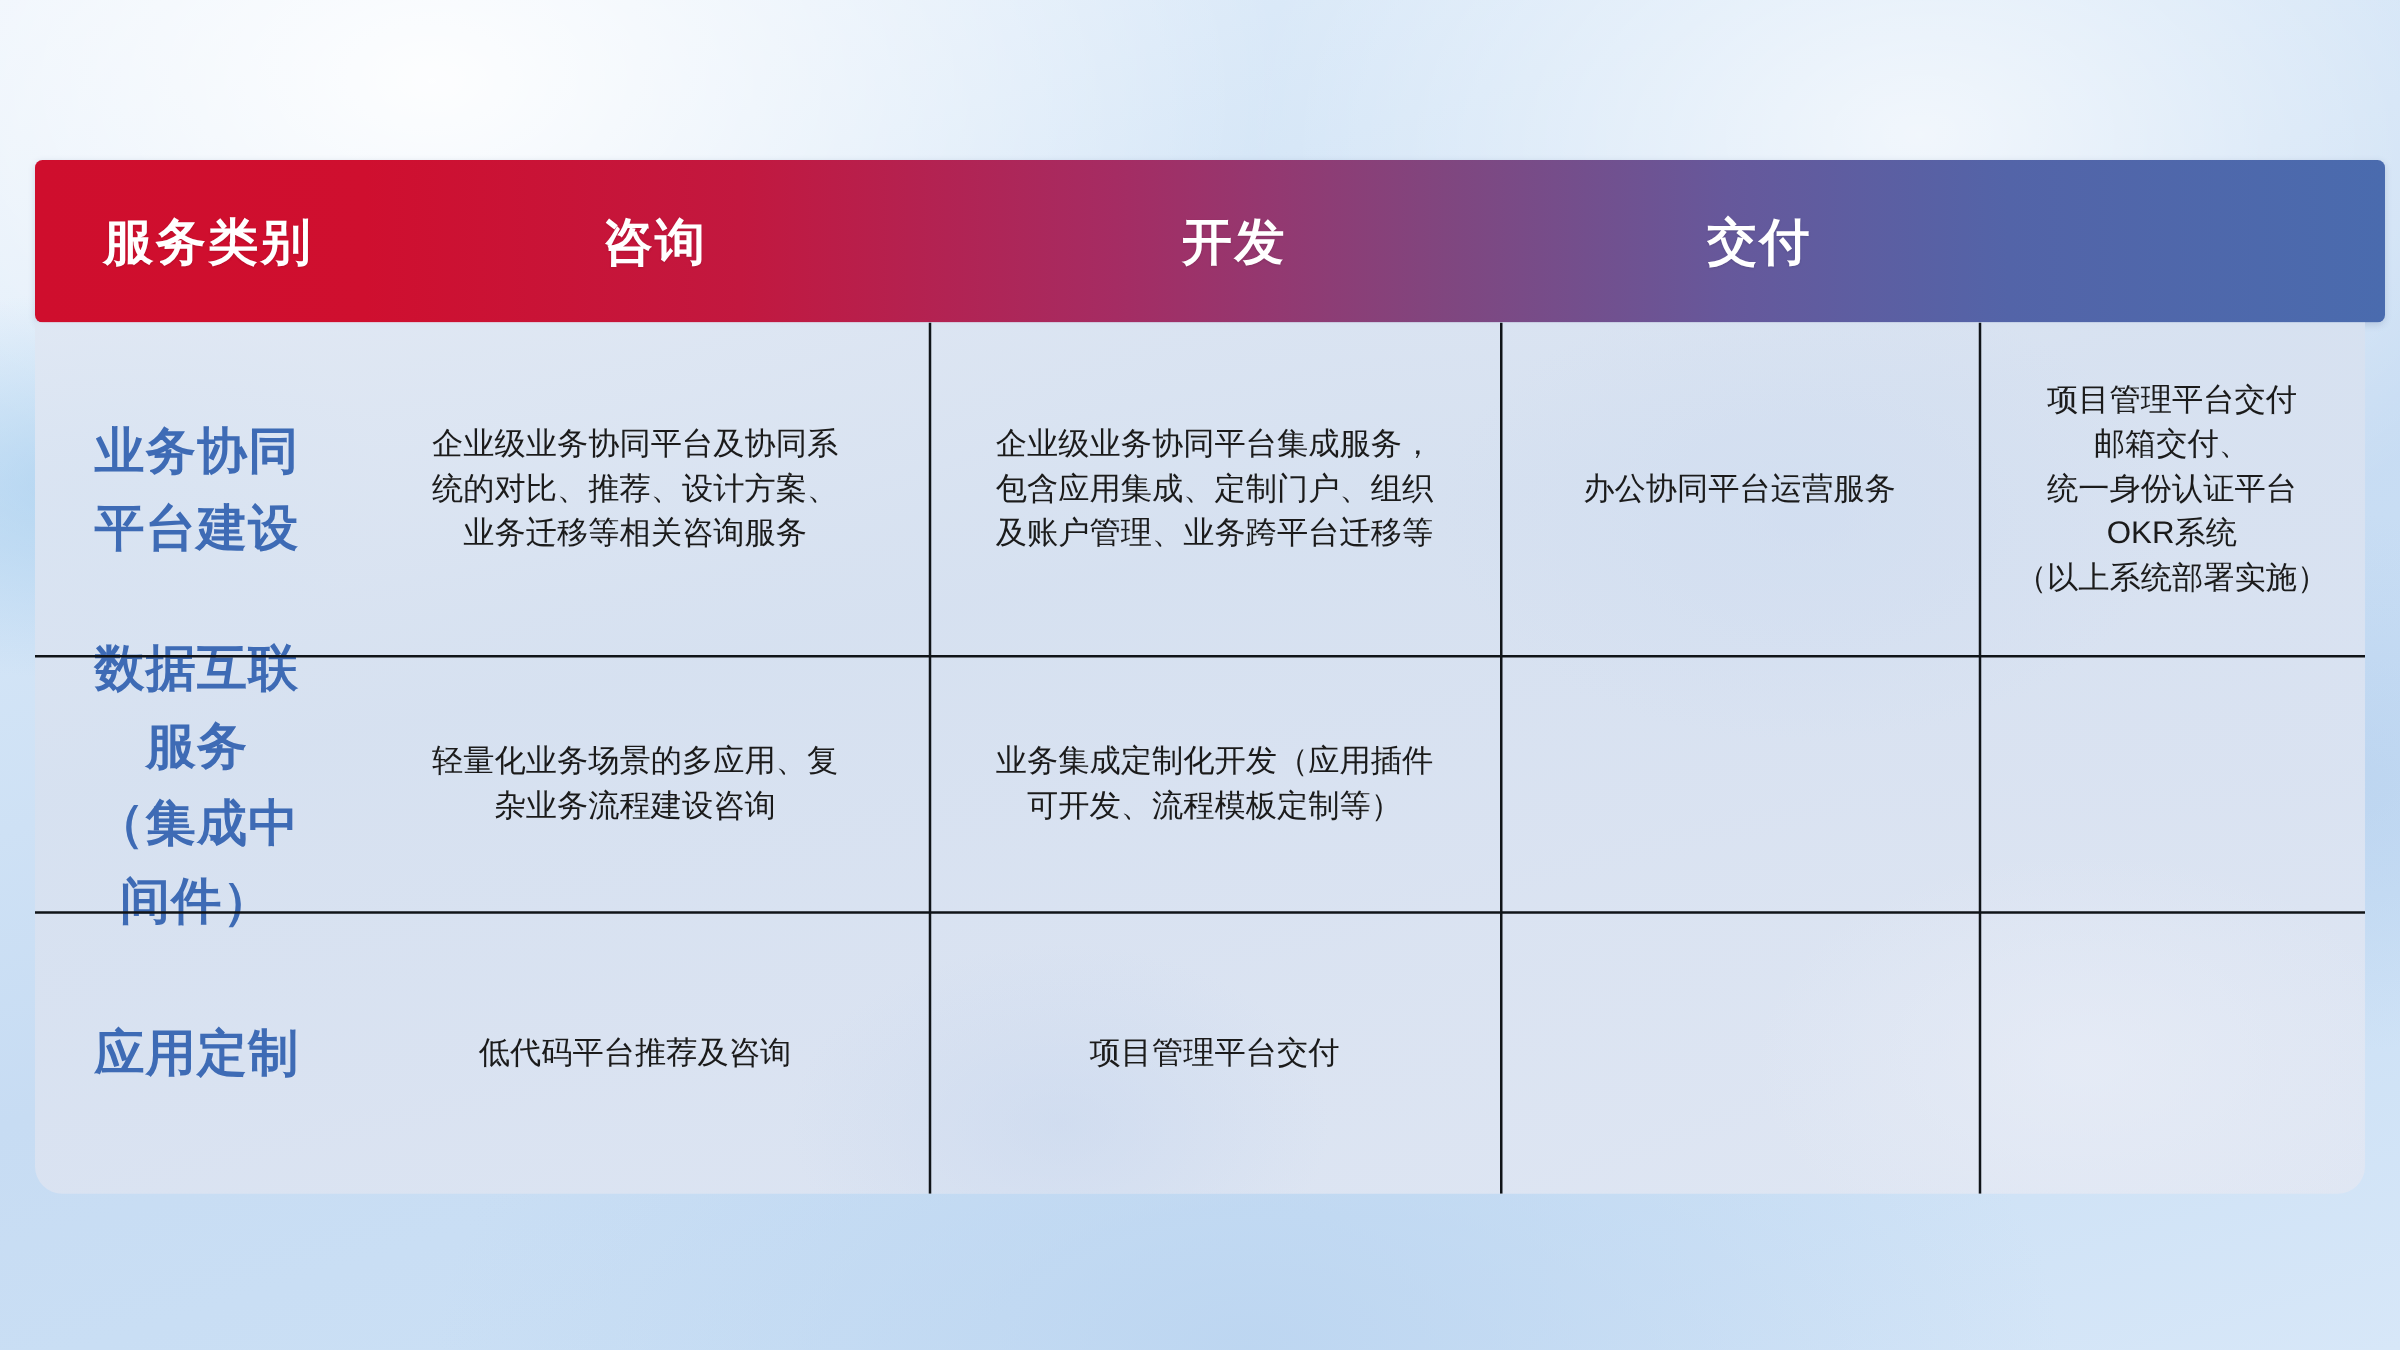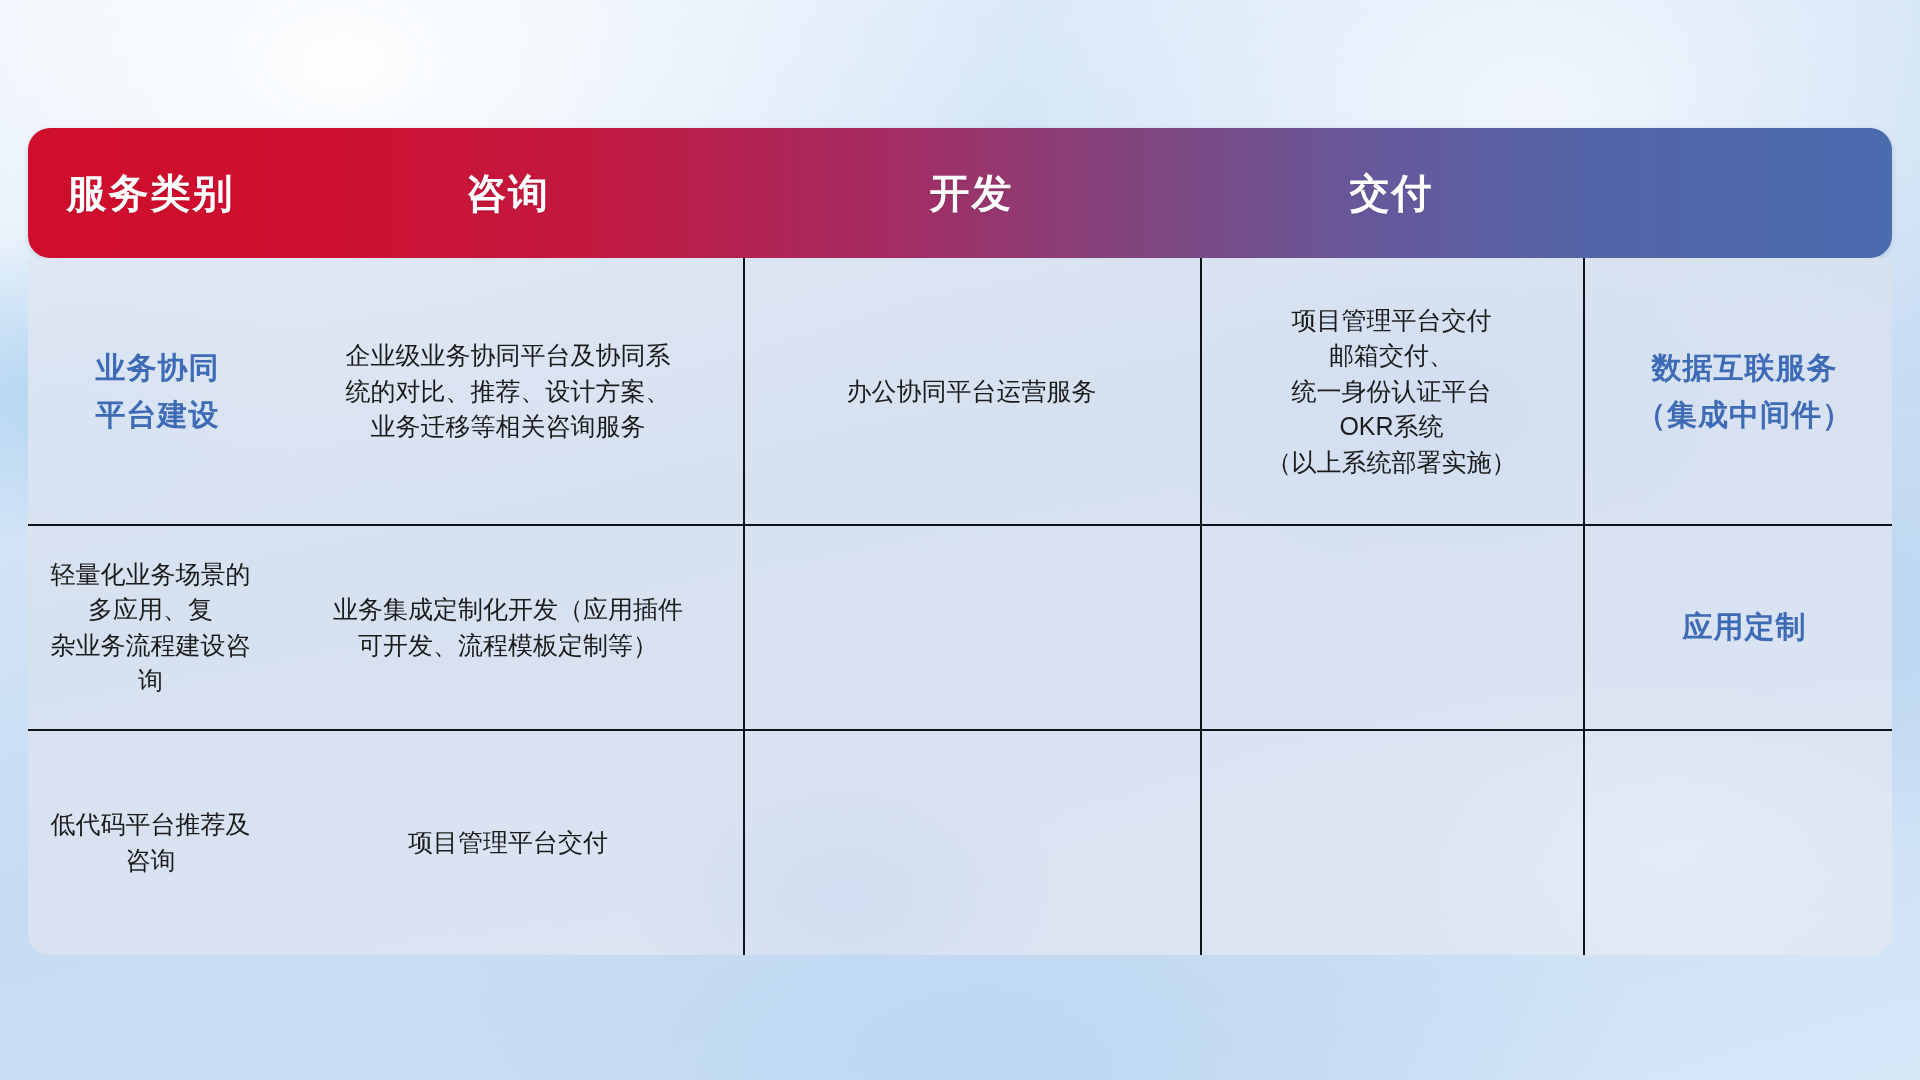--- a/index.html
+++ b/index.html
@@ -44,24 +44,25 @@
     width: 1864px;
     height: 827px;
   }
 
   
   #header-row {
     position: absolute;
     left: 0; top: 0;
     width: 1864px;
     height: 130px;
-    border-radius: 22px;
+    border-radius: 6px;
     display: flex;
     overflow: hidden;
     box-shadow: 0 2px 6px rgba(60,80,130,0.18);
+    padding-left: 16px;
   }
   #header-gradient {
     position: absolute;
     inset: 0;
     background: linear-gradient(90deg,
         #cf0e2d 0%,
         #cf0f2f 14%,
         #c2183f 30%,
         #a52c63 46%,
         #80467f 60%,
@@ -126,21 +127,21 @@
     box-sizing: border-box;
     padding: 6px 14px;
     color: #1b1b1b;
     font-size: 25px;
     line-height: 1.42;
     white-space: pre-line;
   }
   .cell.label {
     color: #3e6bb5;
     font-weight: bold;
-    font-size: 30px;
+    font-size: 40px;
     line-height: 1.55;
     letter-spacing: 1px;
     padding-left: 28px;
   }
 
   
   .vrule {
     position: absolute;
     top: 0;
     bottom: 0;
@@ -175,20 +176,23 @@
 
   <div id="body-panel">
 
     <div id="grid">
 
       <div class="cell label">业务协同
 平台建设</div>
       <div class="cell">企业级业务协同平台及协同系
 统的对比、推荐、设计方案、
 业务迁移等相关咨询服务</div>
+      <div class="cell">企业级业务协同平台集成服务，
+包含应用集成、定制门户、组织
+及账户管理、业务跨平台迁移等</div>
       <div class="cell">办公协同平台运营服务</div>
       <div class="cell">项目管理平台交付
 邮箱交付、
 统一身份认证平台
 OKR系统
 （以上系统部署实施）</div>
 
       <div class="cell label">数据互联服务
 （集成中间件）</div>
       <div class="cell">轻量化业务场景的多应用、复

